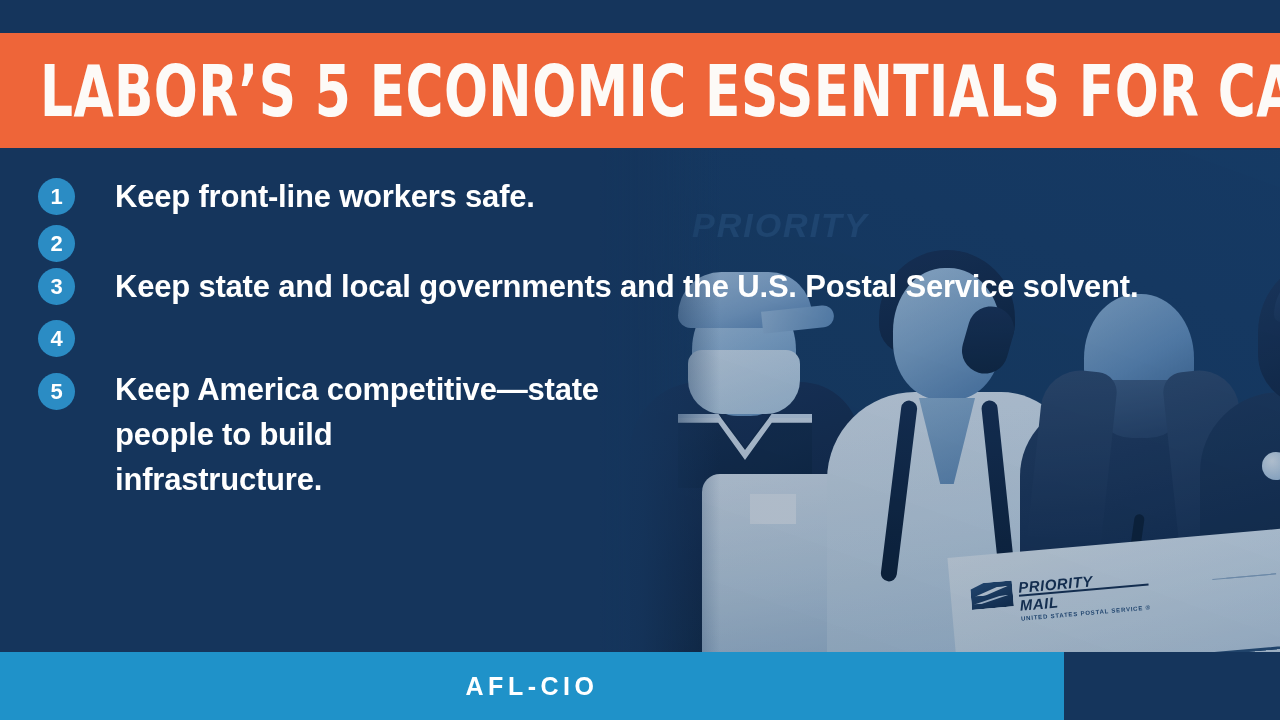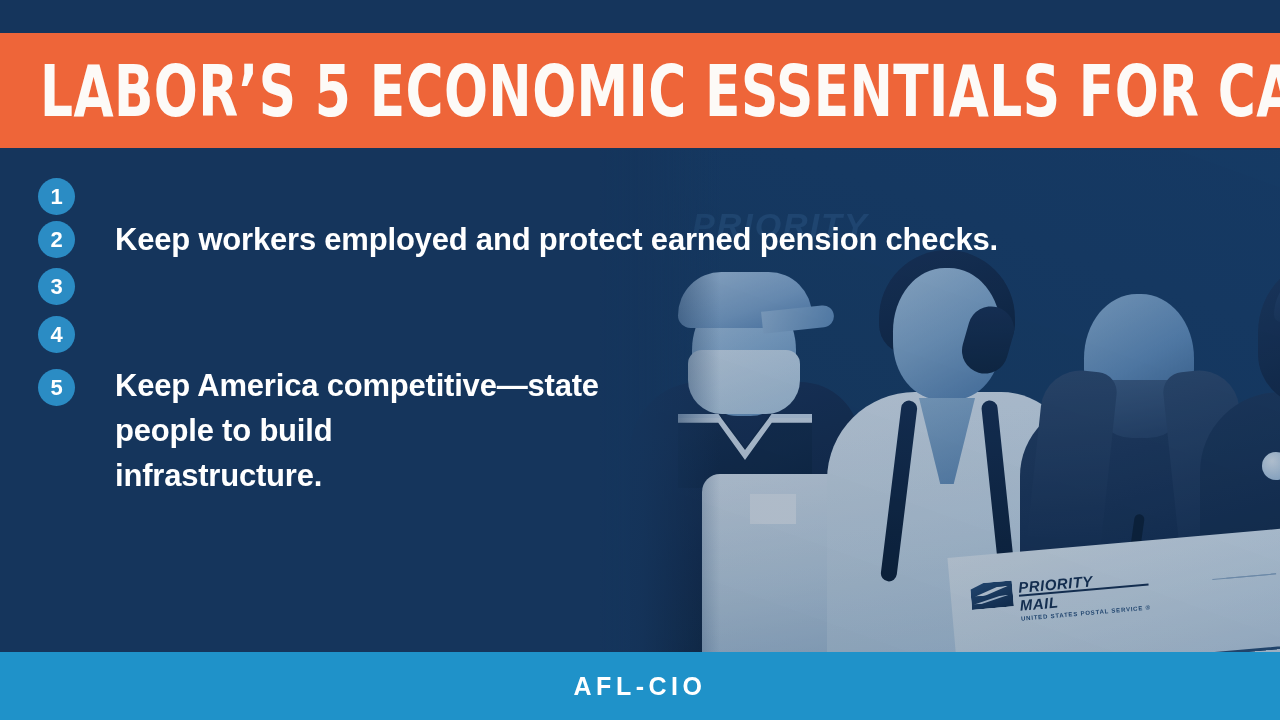--- a/index.html
+++ b/index.html
@@ -179,21 +179,21 @@
   .row4 .badge-circle{margin-top:6px;}
   .row5 .badge-circle{margin-top:6px;}
   .row1 .item-text,.row2 .item-text,.row3 .item-text{line-height:45px;}
   .row2{margin-top:1px;}
   .row3{margin-top:1px;}
   .row4{margin-top:5px;}
   .row5{margin-top:10px;}
 
   
   .footer{
-    position:absolute;left:0;top:652px;width:1280px;height:68px;
+    position:absolute;left:0;top:652px;width:1064px;height:68px;
     background:#1f92c9;z-index:8;
     display:flex;align-items:center;justify-content:center;
   }
   .footer-logo{
     color:#ffffff;font-size:25px;font-weight:bold;letter-spacing:4.5px;
   }
 </style>
 </head>
 <body>
 
@@ -269,29 +269,30 @@
 
       <div class="duo-tint"></div>
     </div>
     <div class="ph-fade"></div>
   </div>
 
   <div class="list">
 
     <div class="item row1">
       <div class="badge-circle">1</div>
+      <div class="item-text">Keep front-line workers safe.</div>
     </div>
 
     <div class="item row2">
       <div class="badge-circle">2</div>
-      <div class="item-text">Keep workers employed and protect earned pension checks.</div>
     </div>
 
     <div class="item row3">
       <div class="badge-circle">3</div>
+      <div class="item-text">Keep state and local governments and the U.S. Postal Service solvent.</div>
     </div>
 
     <div class="item row4">
       <div class="badge-circle">4</div>
     </div>
 
     <div class="item row5">
       <div class="badge-circle">5</div>
       <div class="item-text">Keep America competitive—state
 people to build

